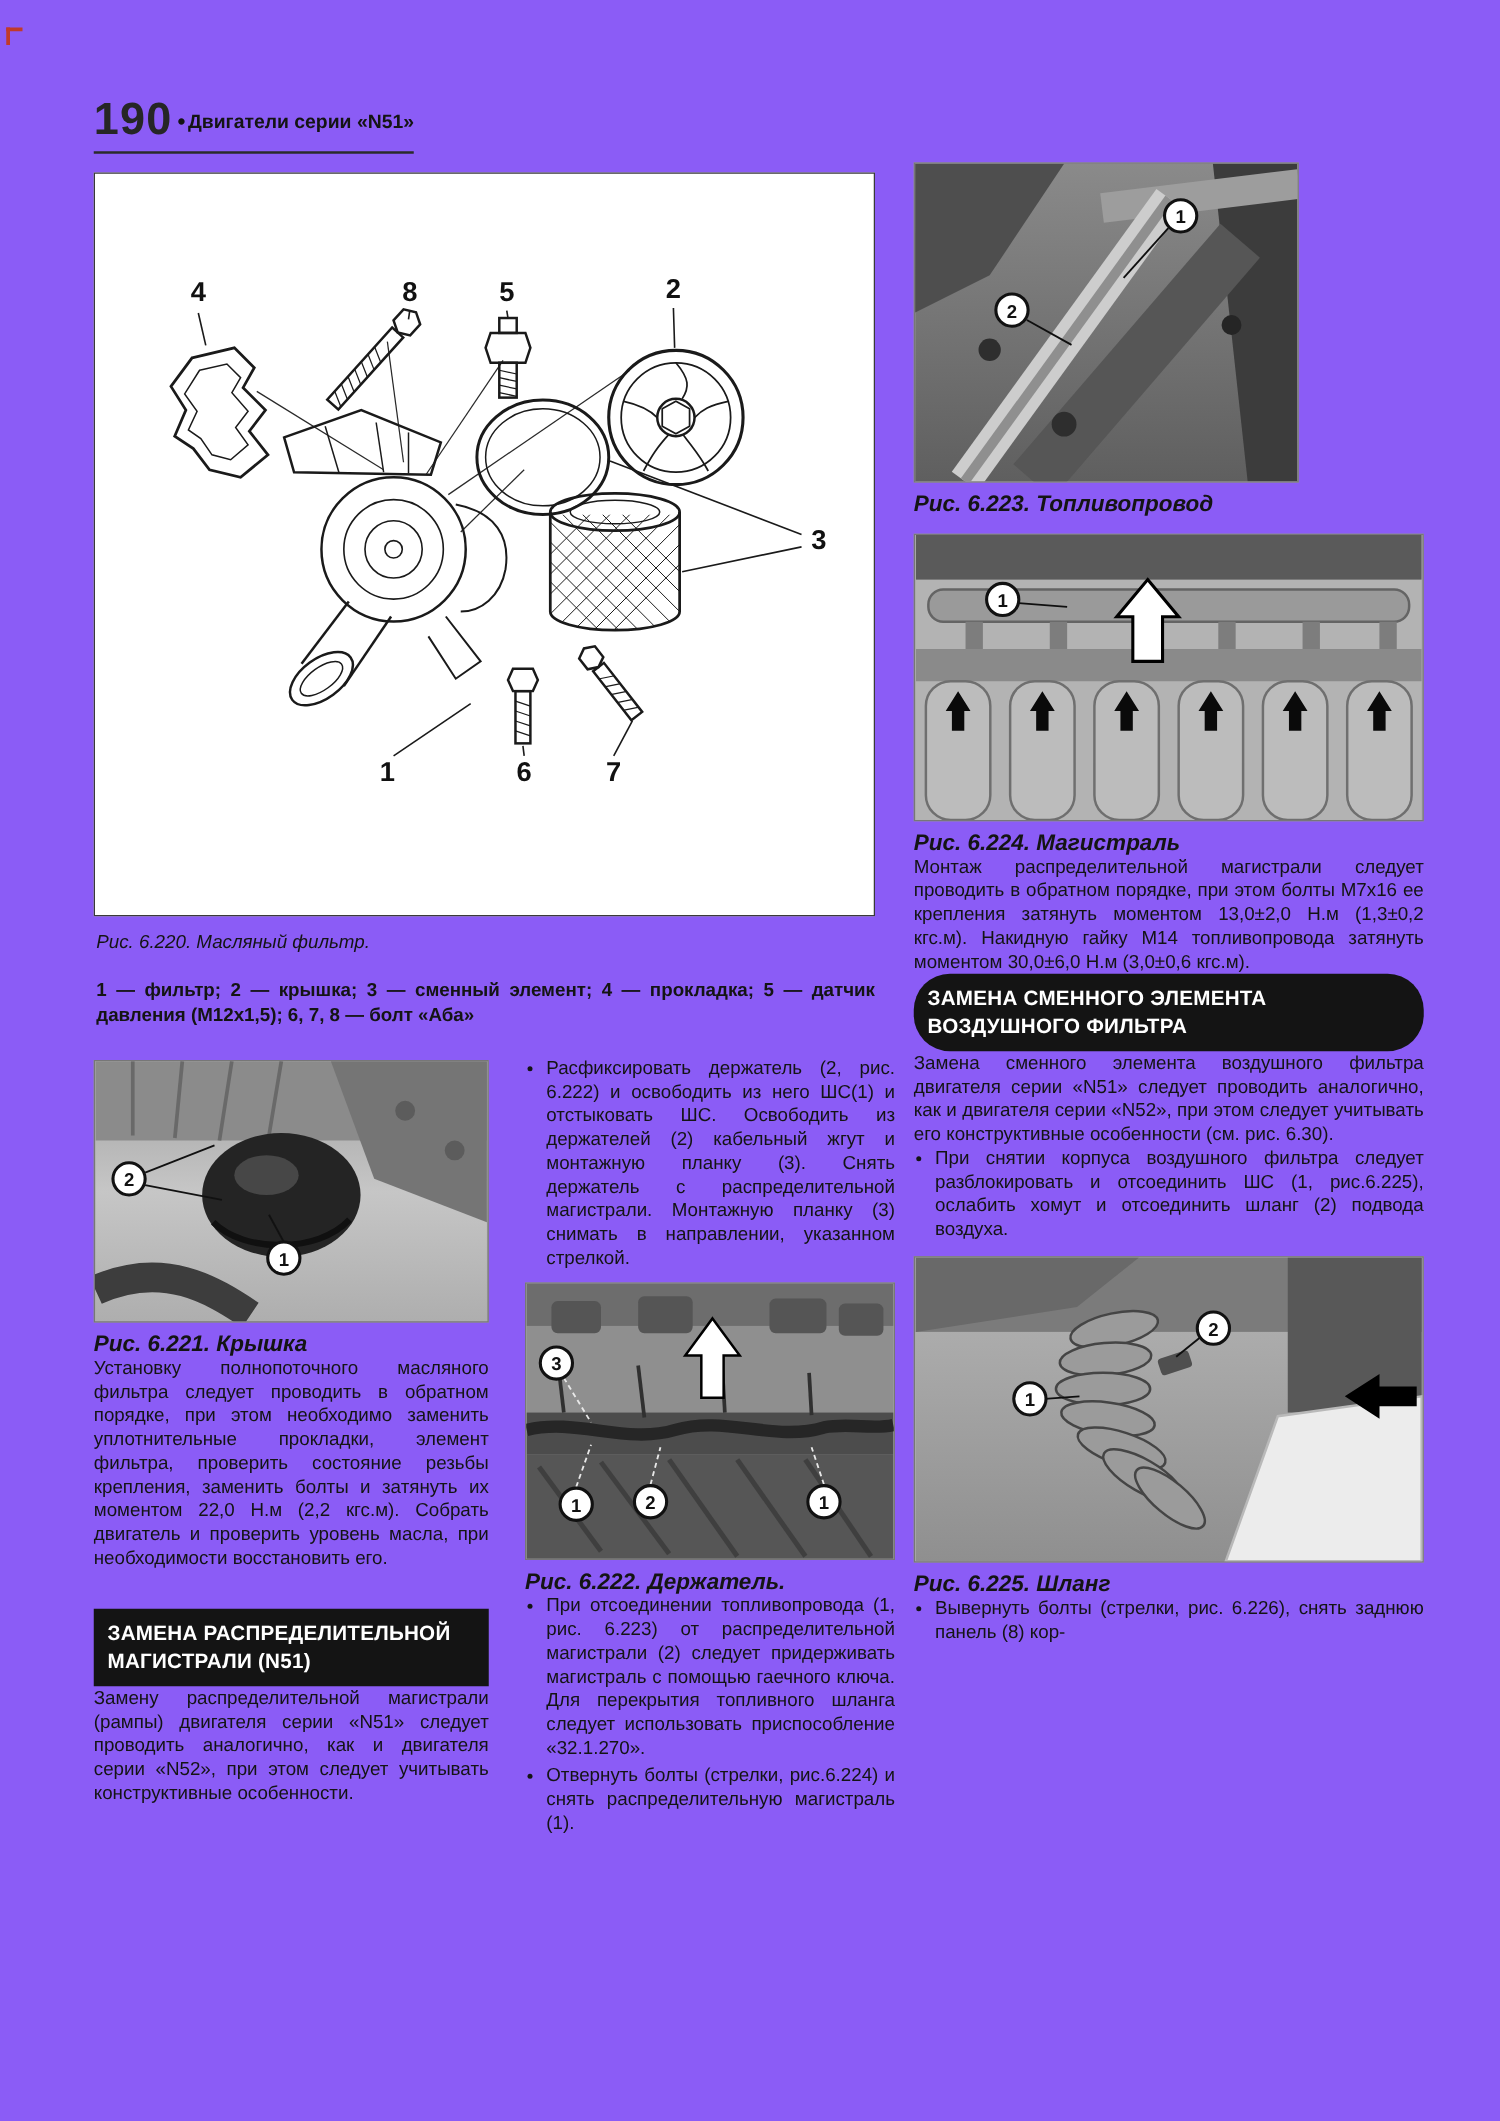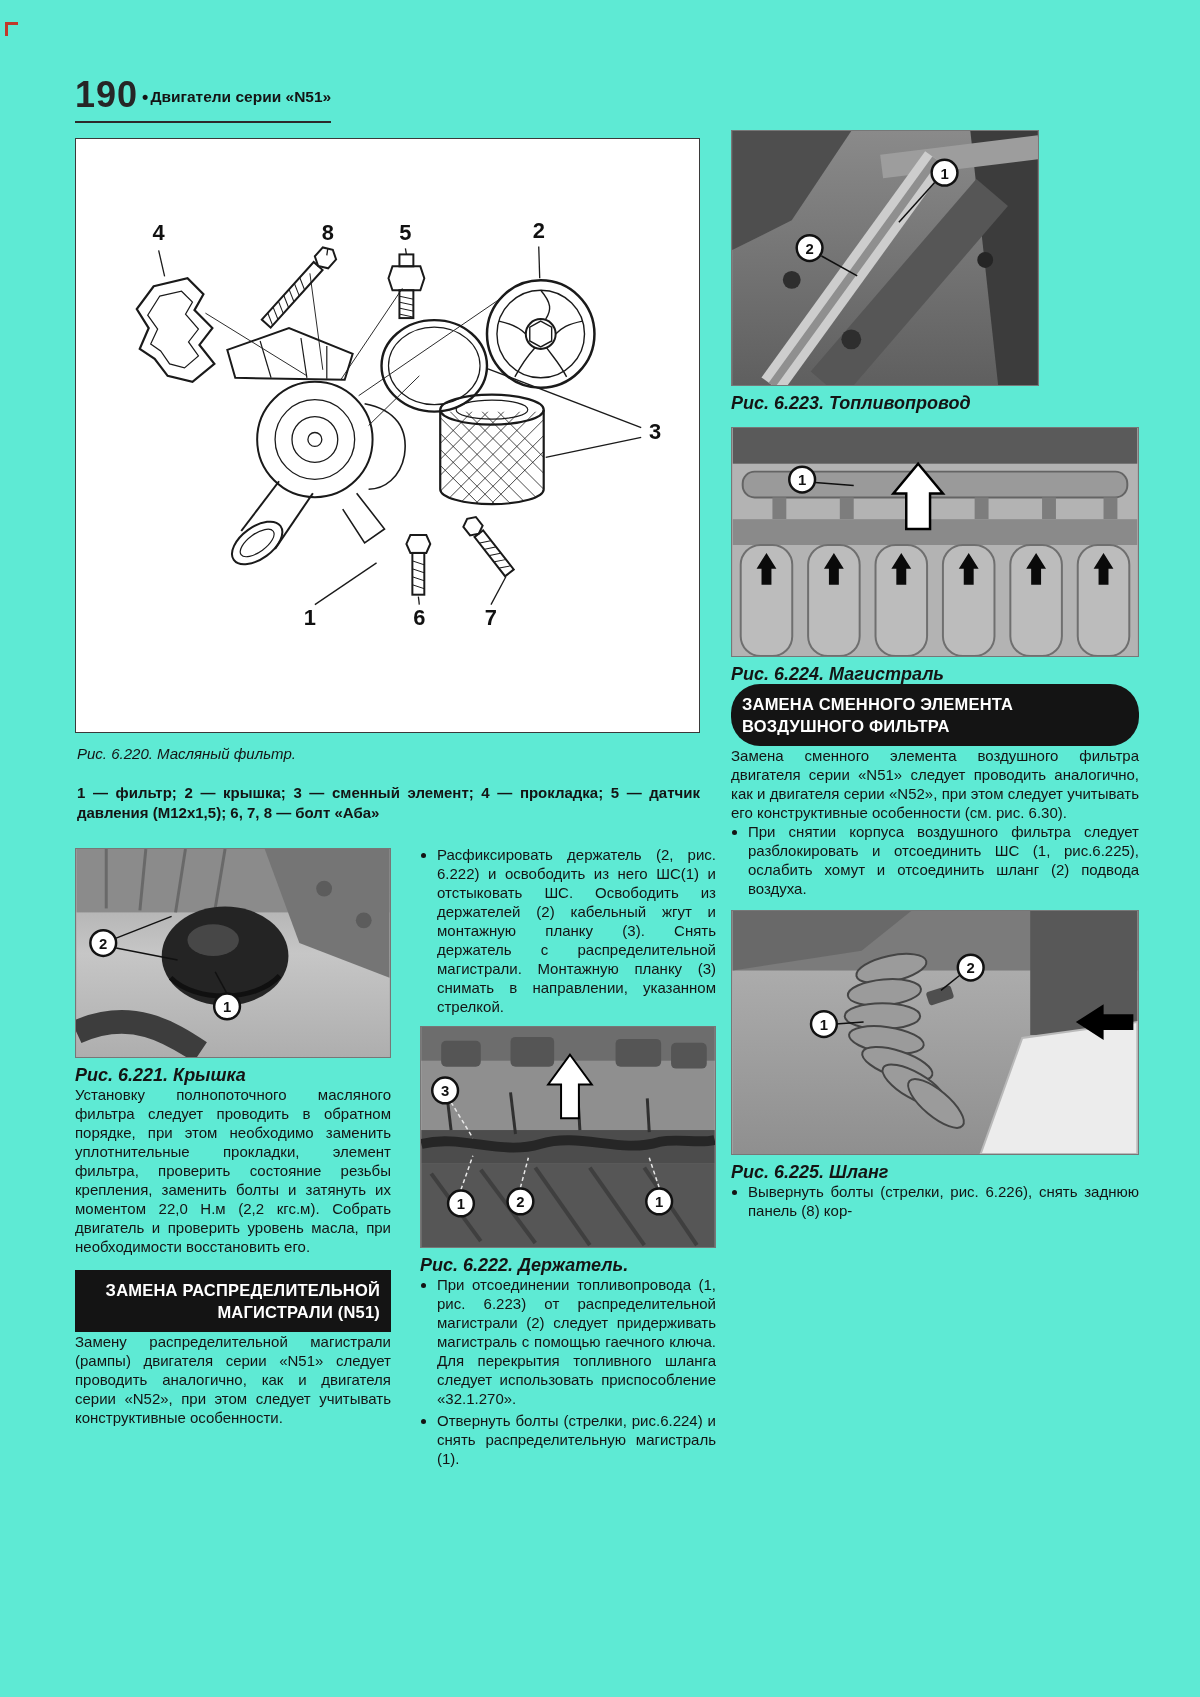--- a/index.html
+++ b/index.html
@@ -1,16 +1,16 @@
 <!DOCTYPE html>
 <html><head>
 <meta charset="utf-8">
 <style>
   html,body{margin:0;padding:0;background:#ffffff;}
-  .page{position:relative;width:1200px;height:1697px;background:#5eead4;overflow:hidden;
+  .page{position:relative;width:1200px;height:1697px;background:#8b5cf6;overflow:hidden;
         font-family:"Liberation Sans",sans-serif;color:#141414;}
   .corner-mark{position:absolute;background:#c03a2b;}
   
   .page-header{position:absolute;left:75px;top:74px;display:inline-block;
                border-bottom:2px solid #2b2b2b;padding-bottom:5px;white-space:nowrap;}
   .page-num{font-size:36px;font-weight:bold;color:#262626;letter-spacing:1px;}
   .page-dot{font-size:18px;font-weight:bold;vertical-align:4px;margin:0 2px 0 4px;}
   .page-title{font-size:15.5px;font-weight:bold;vertical-align:5px;}
   
   .fig220-frame{position:absolute;left:75px;top:138px;width:625px;height:595px;
@@ -19,21 +19,21 @@
   .cap-title{font-size:15px;line-height:20px;font-weight:normal;font-style:italic;}
   .cap-body{font-size:15px;line-height:20px;font-weight:bold;text-align:justify;margin-top:19px;}
   .photo{display:block;border:1px solid #777;box-sizing:border-box;background:#aaa;}
   .fig-cap{font-size:18px;line-height:19px;font-weight:bold;font-style:italic;margin-top:8px;}
   
   .col{position:absolute;}
   .col-left{left:75px;top:848px;width:316px;}
   .col-mid{left:420px;top:845px;width:296px;}
   .col-right{left:731px;top:130px;width:408px;}
   p.body{font-size:15px;line-height:19px;text-align:justify;margin:0;}.mt10{margin-top:10px;}.mt12{margin-top:12px;}.mt14{margin-top:14px;}
-  .mt16{margin-top:16px;}.mt20{border-radius:29px;}.mt22{margin-top:14px;text-align:right;}.mt26{margin-top:26px;}
+  .mt16{margin-top:16px;}.mt20{border-radius:29px;}.mt22{margin-top:31px;}.mt26{margin-top:26px;}
   .section-bar{background:#141414;color:#ffffff;font-weight:bold;font-size:16.5px;
                line-height:22px;padding:9px 11px;letter-spacing:.2px;}
   ul.bullets{margin:0;padding:0 0 0 17px;list-style:disc;}
   ul.bullets li{font-size:15px;line-height:19px;text-align:justify;margin:0 0 3px 0;}
   svg{display:block;}
   .co-num{font-family:"Liberation Sans",sans-serif;font-weight:bold;}
 </style>
 </head>
 <body>
 
@@ -380,20 +380,21 @@
         <path d="M374,126 L384,142 L379,142 L379,158 L369,158 L369,142 L364,142 Z"></path>
       </g>
       <line x1="83" y1="55" x2="122" y2="58" stroke="#0f0f0f" stroke-width="1.5"></line>
       <g>
         <circle cx="70" cy="52" r="13" fill="#fff" stroke="#111" stroke-width="2.5"></circle>
         <text class="co-num" x="70" y="58" font-size="15" text-anchor="middle" fill="#111">1</text>
       </g>
     </svg>
     <div class="fig-cap">Рис. 6.224. Магистраль</div>
 
+    <p class="body mt14">Монтаж распределительной магистрали следует проводить в обратном порядке, при этом болты М7х16 ее крепления затянуть моментом 13,0±2,0 Н.м (1,3±0,2 кгс.м). Накидную гайку М14 топливопровода затянуть моментом 30,0±6,0 Н.м (3,0±0,6 кгс.м).</p>
 
     <div class="section-bar mt20">ЗАМЕНА СМЕННОГО ЭЛЕМЕНТА ВОЗДУШНОГО ФИЛЬТРА</div>
 
     <p class="body mt14">Замена сменного элемента воздушного фильтра двигателя серии «N51» следует проводить аналогично, как и двигателя серии «N52», при этом следует учитывать его конструктивные особенности (см. рис. 6.30).</p>
 
     <ul class="bullets mt10">
       <li>При снятии корпуса воздушного фильтра следует разблокировать и отсоединить ШС (1, рис.6.225), ослабить хомут и отсоединить шланг (2) подвода воздуха.</li>
     </ul>
 
     <svg class="photo mt12" viewBox="0 0 408 245" width="408" height="245">

